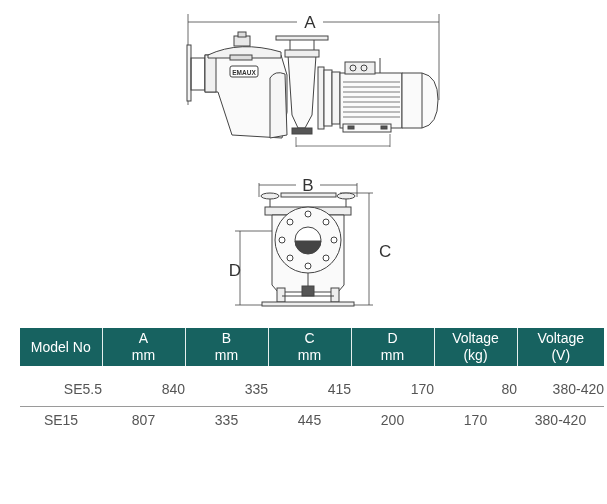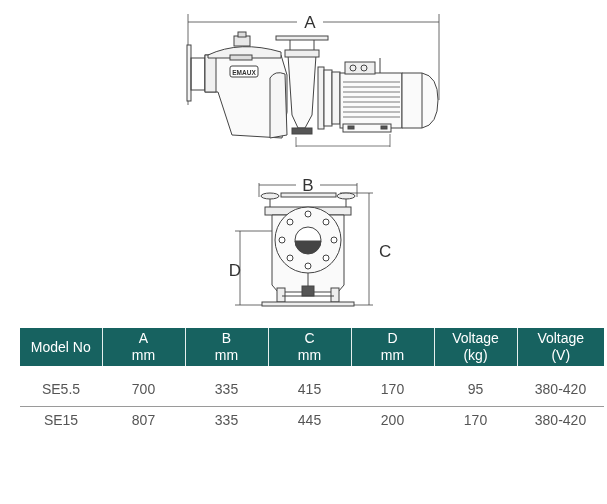--- a/index.html
+++ b/index.html
@@ -10,21 +10,21 @@
     .spec-table { position: absolute; left: 20px; top: 328px; width: 584px;
                   border-collapse: collapse; table-layout: fixed; }
     .spec-table th { background: #176260; color: #ffffff; font-weight: normal;
                      font-size: 14px; line-height: 17px; height: 38px; padding: 0;
                      text-align: center; vertical-align: middle;
                      border-left: 1px solid #e6efee; }
     .spec-table th:first-child { border-left: none; }
     .spec-table th .l1, .spec-table th .l2 { display: block; }
     .spec-table td { font-size: 14px; color: #555; text-align: center;
                      height: 26px; padding: 0; vertical-align: middle; }
-    .spec-table tr.sep td { border-bottom: 1px solid #9a9a9a; }
+    .spec-table tr.sep td { border-bottom: 1px solid #9a9a9a; text-align: right; }
     .spec-table tbody tr:first-child td { height: 34px; padding-top: 6px; }
   </style>
 </head>
 <body>
 
 <svg class="drawing" viewBox="0 0 607 320" xmlns="http://www.w3.org/2000/svg">
   <g fill="none" stroke="#444" stroke-width="1">
 
     <g>
 
@@ -178,25 +178,25 @@
       </th>
       <th>
         <span class="l1">Voltage</span>
         <span class="l2">(V)</span>
       </th>
     </tr>
   </thead>
   <tbody>
     <tr class="sep">
       <td>SE5.5</td>
-      <td>700</td>
+      <td>840</td>
       <td>335</td>
       <td>415</td>
       <td>170</td>
-      <td>95</td>
+      <td>80</td>
       <td>380-420</td>
     </tr>
     <tr>
       <td>SE15</td>
       <td>807</td>
       <td>335</td>
       <td>445</td>
       <td>200</td>
       <td>170</td>
       <td>380-420</td>

